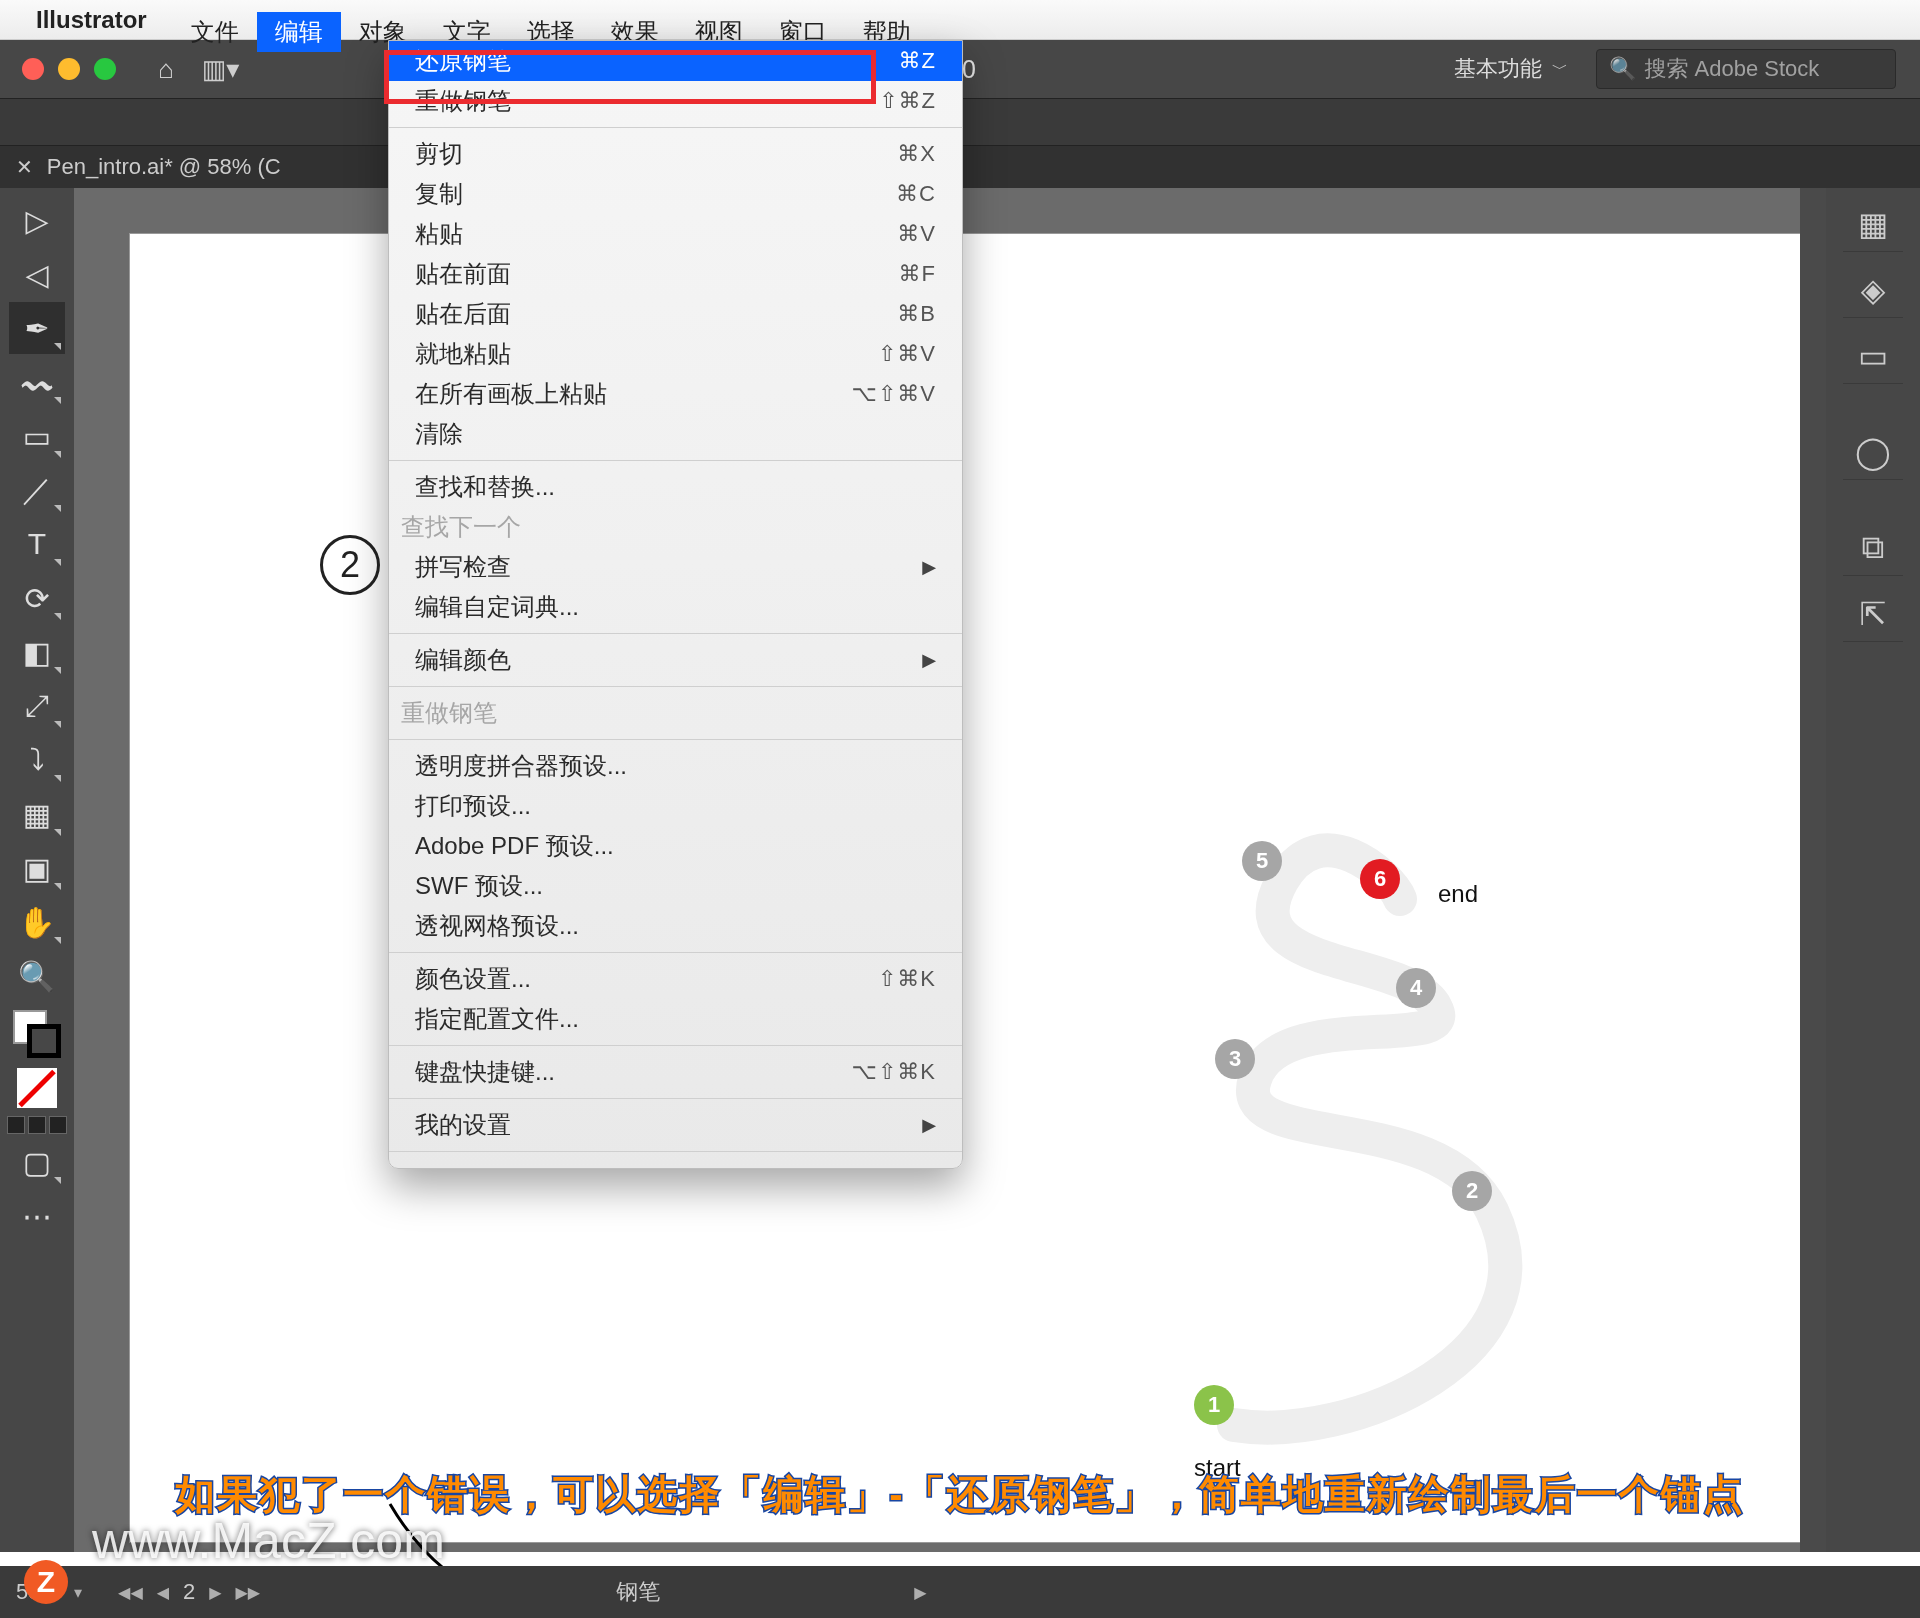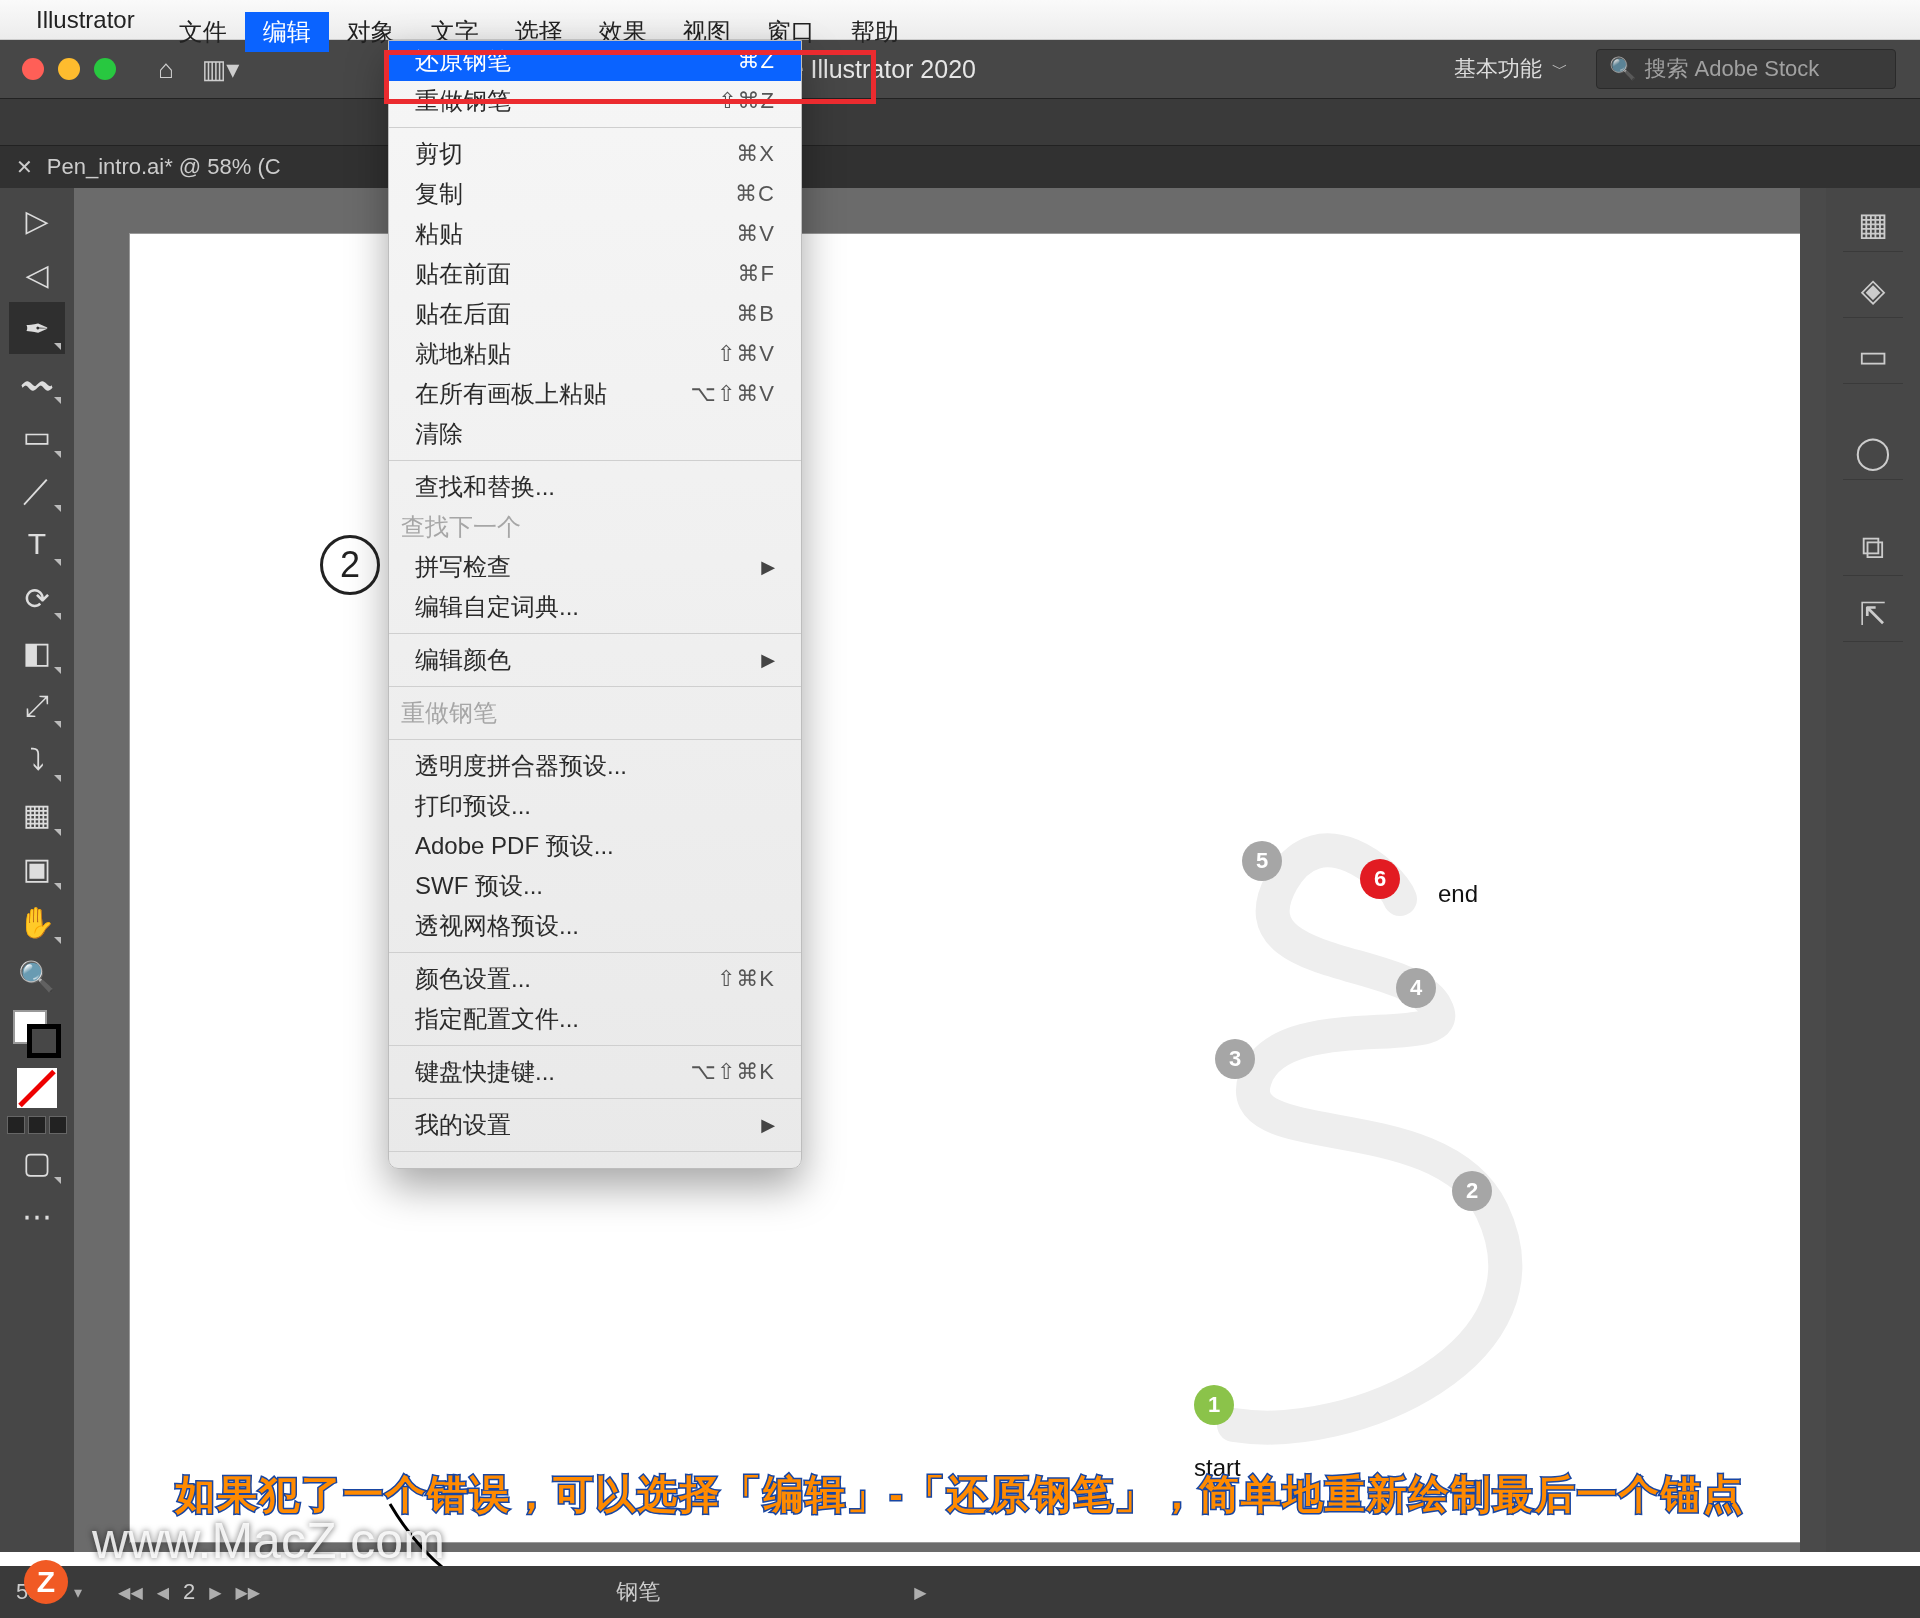--- a/index.html
+++ b/index.html
@@ -1,20 +1,20 @@
 <!DOCTYPE html>
 <html><head>
 <meta charset="utf-8">
 <style>
 * { margin: 0; padding: 0; box-sizing: border-box; font-family: -apple-system, "Helvetica Neue", Arial, sans-serif; }
 body { width: 1920px; height: 1618px; background: #fff; overflow: hidden; position: relative; }
 
 .mac-menubar { height: 40px; background: linear-gradient(#fafafa,#ececec); display: flex; align-items: center; padding: 0 14px; font-size: 24px; color: #222; border-bottom: 1px solid #ccc; }
 .mac-menubar .apple { font-size: 26px; margin-right: 22px; }
-.mac-menubar .app-name { font-weight: 400; margin-right: 26px; }
+.mac-menubar .app-name { font-weight: 700; margin-right: 26px; }
 .mac-menubar .m { padding: 0 18px; height: 40px; display: flex; align-items: center; margin-top: 24px; }
 .mac-menubar .m.active { background: #0a63ff; color: #fff; }
 
 .app-top { height: 58px; background: #474747; display: flex; align-items: center; color: #ddd; }
 .traffic { display: flex; gap: 14px; margin-left: 22px; margin-right: 28px; }
 .tl { width: 22px; height: 22px; border-radius: 50%; }
 .tl.r{background:#ff5f57}.tl.y{background:#febc2e}.tl.g{background:#28c840}
 .home-ic, .panel-ic { margin: 0 14px; opacity: .9; font-size: 26px; }
 .app-title { flex: 1; text-align: center; font-size: 25px; color: #e6e6e6; }
 .wk { display:flex; align-items:center; gap:10px; font-size:22px; color:#ddd; margin-right:28px; }
@@ -42,21 +42,21 @@
 
 .canvas-wrap { flex:1; background:#6b6b6b; position:relative; }
 .artboard { position:absolute; left:56px; top:46px; right:14px; bottom:10px; background:#fff; box-shadow:0 0 0 1px #999; }
 .scroll-gut { position:absolute; right:0; top:0; bottom:0; width:26px; background:#4a4a4a; }
 
 .right-col { width:94px; background:#474747; display:flex; flex-direction:column; align-items:center; padding-top:8px; gap:10px; }
 .rp { width:60px; height:56px; display:flex; align-items:center; justify-content:center; color:#ccc; font-size:32px; border-bottom:1px solid #3a3a3a; }
 .rp.sep{border-bottom:none;height:20px}
 
 
-.dropdown { position:absolute; left:388px; top:40px; width:414px; background:linear-gradient(#f6f6f6,#e9e9e9); border:1px solid #bdbdbd; border-radius:0 0 10px 10px; box-shadow:0 18px 40px rgba(0,0,0,.35); z-index:50; padding-bottom:10px; }
+.dropdown { position:absolute; left:388px; top:40px; width:575px; background:linear-gradient(#f6f6f6,#e9e9e9); border:1px solid #bdbdbd; border-radius:0 0 10px 10px; box-shadow:0 18px 40px rgba(0,0,0,.35); z-index:50; padding-bottom:10px; }
 .dd-item { display:flex; align-items:center; justify-content:space-between; height:40px; padding:0 26px; font-size:24px; color:#2a2a2a; }
 .dd-item.hl { background:#0a63ff; color:#fff; }
 .dd-item.dis { color:#a6a6a6;padding-left:12px; }
 .dd-sep { height:1px; background:#cfcfcf; margin:6px 0; }
 .dd-item .sc { font-family:"Lucida Grande",Arial; color:#555; font-size:22px; letter-spacing:1px; }
 .dd-item.hl .sc{color:#fff}
 .dd-item .arrow { font-size:18px; color:#444; }
 .red-callout { position:absolute; left:384px; top:50px; width:492px; height:54px; border:5px solid #eb2b2f; z-index:60; pointer-events:none; }
 
 

